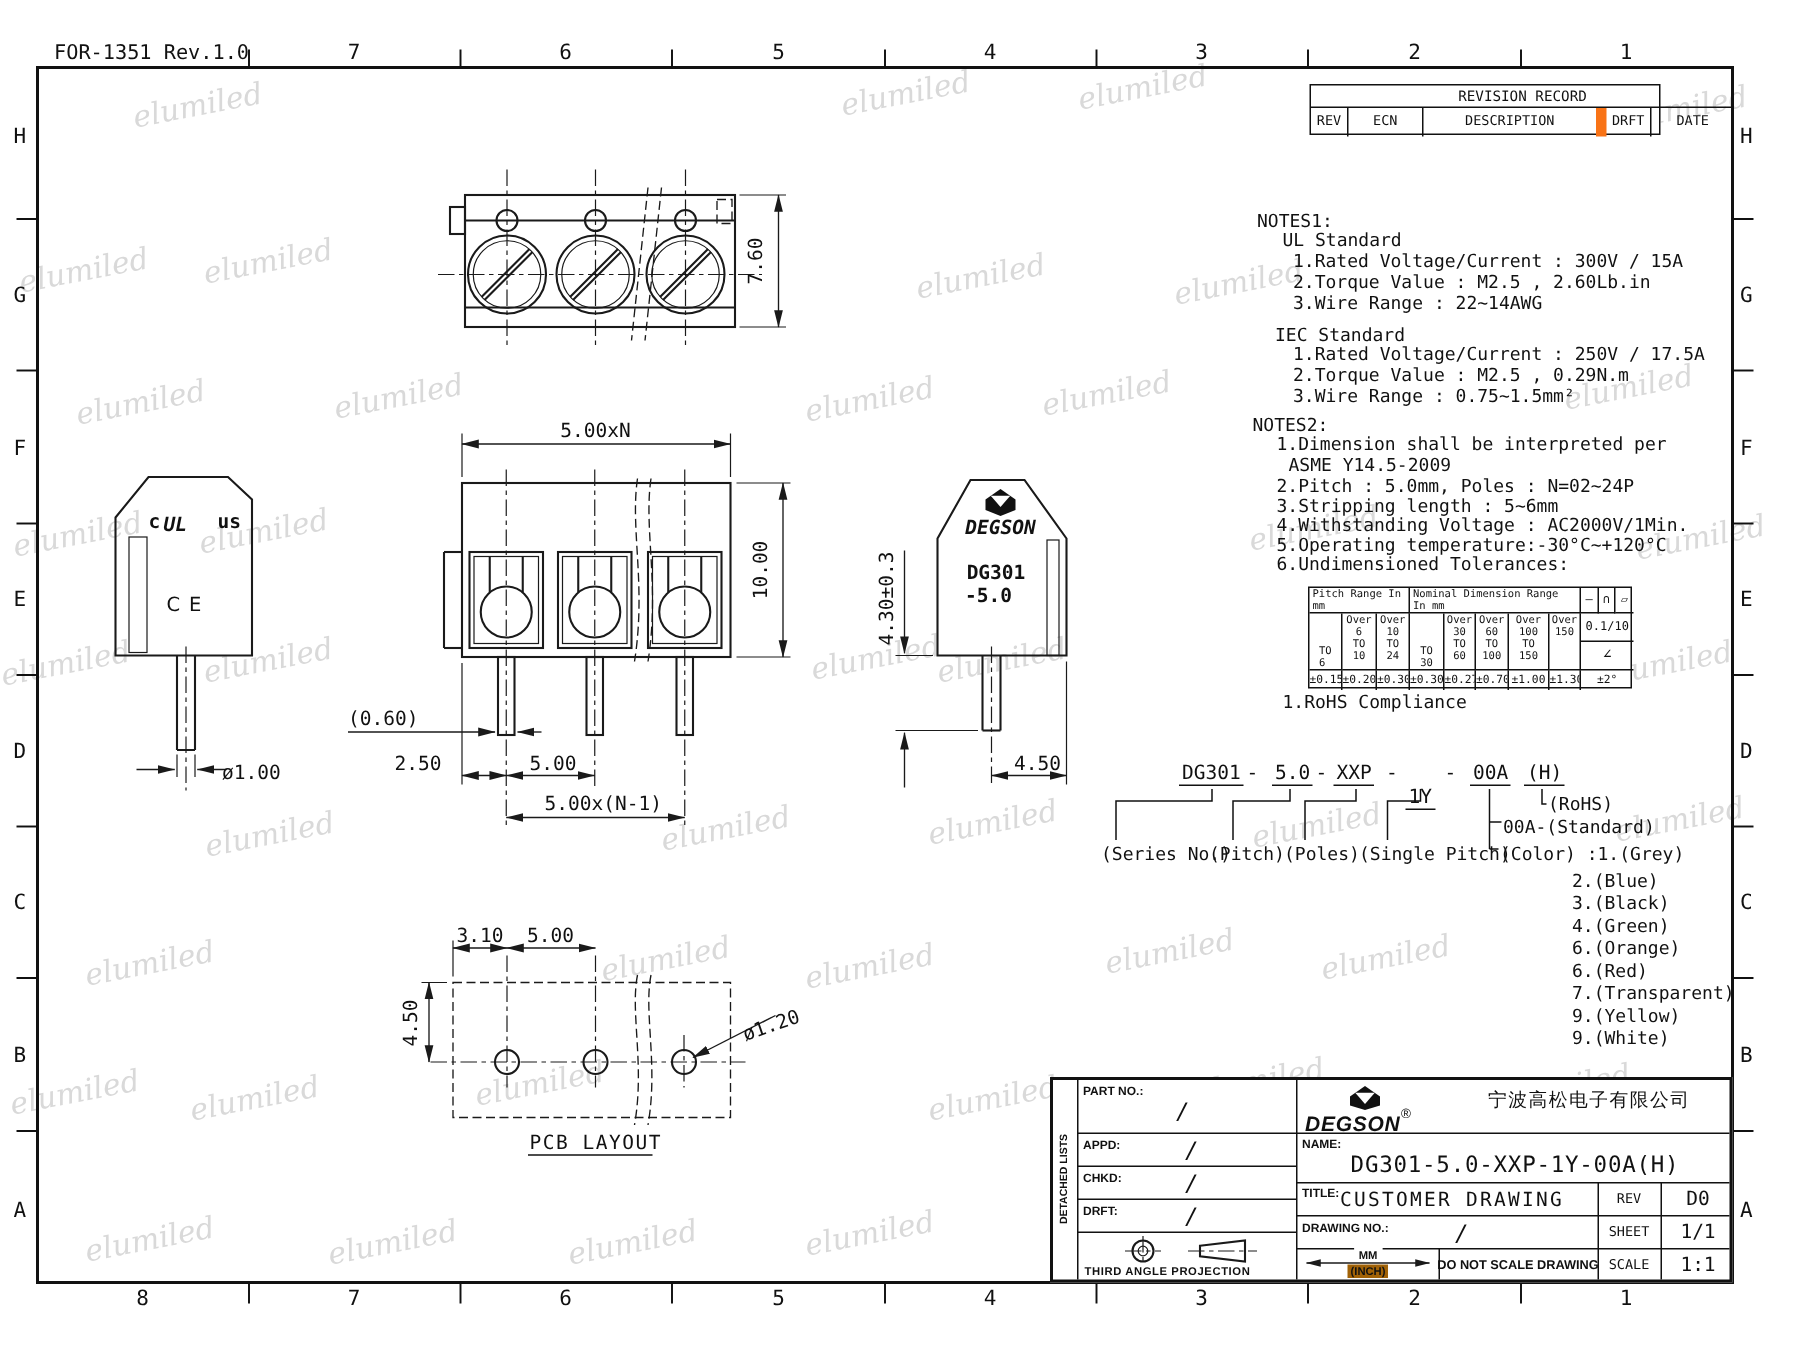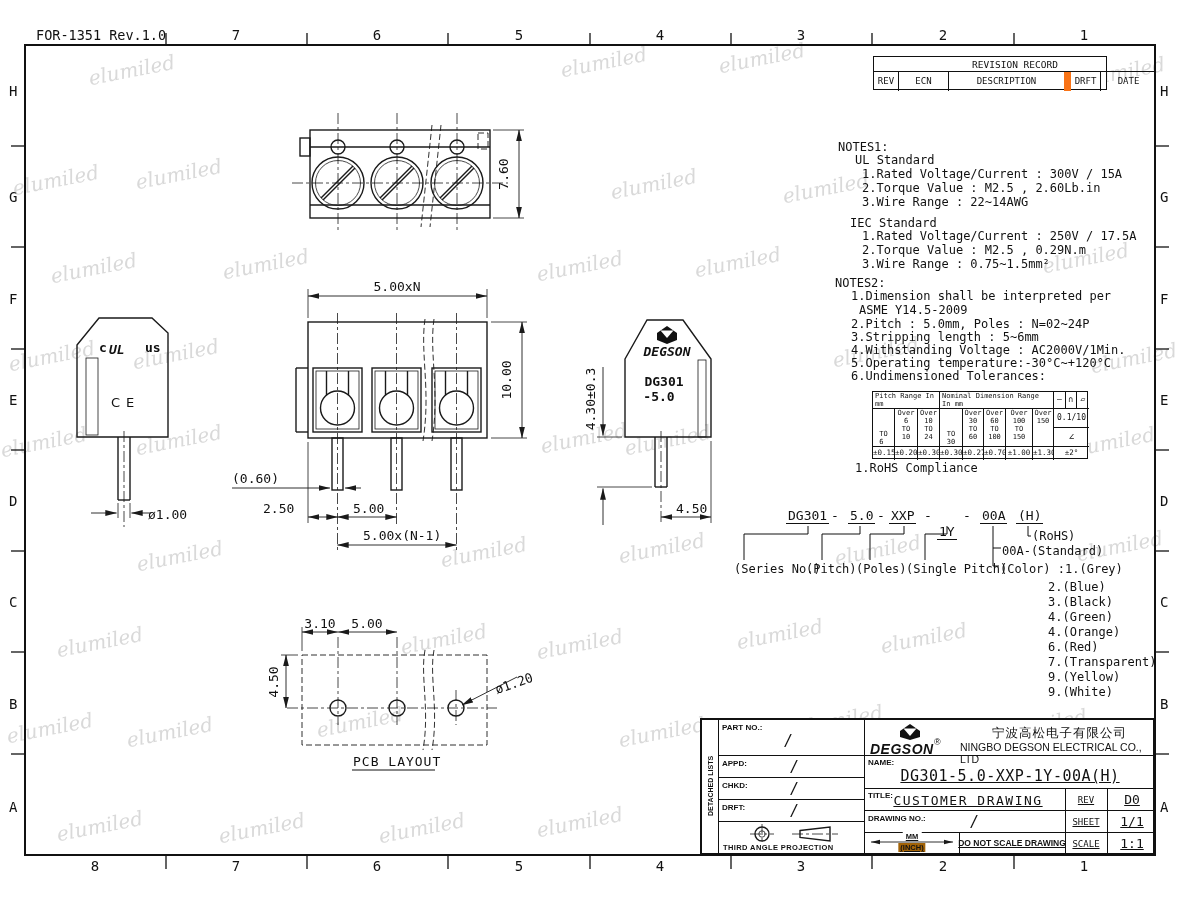--- a/index.html
+++ b/index.html
@@ -17,21 +17,21 @@
   svg .dim{stroke:#1a1a1a;stroke-width:.9;fill:none;}
   svg .cl{stroke:#1a1a1a;stroke-width:.8;fill:none;stroke-dasharray:11 3 3 3;}
   svg .dash{stroke:#1a1a1a;stroke-width:.9;fill:none;stroke-dasharray:6 3;}
   svg text{font-family:"DejaVu Sans Mono",monospace;font-size:13px;fill:#111;stroke:none;}
   .tbl{position:absolute;box-sizing:border-box;border:1.5px solid #111;background:#fff;}
   .cell{position:absolute;box-sizing:border-box;overflow:hidden;}
   .vl{position:absolute;width:1px;background:#111;}
   .hl{position:absolute;height:1px;background:#111;}
   .lbl{position:absolute;font:bold 8px "Liberation Sans",sans-serif;color:#111;white-space:nowrap;}
   .slash{position:absolute;font:italic 15px "DejaVu Sans Mono",monospace;color:#111;}
-  .ctr{transform:translate(-50%,0);text-decoration:underline;}
+  .ctr{transform:translate(-50%,0);}
   .pn-token{position:absolute;font:13px "DejaVu Sans Mono",monospace;border-bottom:1.3px solid #111;
             padding:0 2px;white-space:nowrap;}
   .pn-sep{position:absolute;font:13px "DejaVu Sans Mono",monospace;}
   .pn-lbl{position:absolute;font:12px "DejaVu Sans Mono",monospace;white-space:nowrap;}
   .tol{font:7px/1.15 "DejaVu Sans Mono",monospace;white-space:pre-line;}
 </style>
 </head>
 <body>
 
 <div class="page">
@@ -423,21 +423,21 @@
     <span class="pn-lbl" style="left:14px;top:64px">(Series No.)</span>
     <span class="pn-lbl" style="left:86px;top:64px">(Pitch)</span>
     <span class="pn-lbl" style="left:136px;top:64px">(Poles)</span>
     <span class="pn-lbl" style="left:186px;top:64px">(Single Pitch)</span>
     <span class="pn-lbl" style="left:312px;top:31px">(RoHS)</span>
     <span class="pn-lbl" style="left:282px;top:46px">00A-(Standard)</span>
     <span class="pn-lbl" style="left:280px;top:64px">(Color) :1.(Grey)</span>
     <span class="pn-lbl" style="left:328px;top:82px">2.(Blue)</span>
     <span class="pn-lbl" style="left:328px;top:97px">3.(Black)</span>
     <span class="pn-lbl" style="left:328px;top:112px">4.(Green)</span>
-    <span class="pn-lbl" style="left:328px;top:127px">4.(Orange)</span>
+    <span class="pn-lbl" style="left:328px;top:127px">6.(Orange)</span>
     <span class="pn-lbl" style="left:328px;top:142px">6.(Red)</span>
     <span class="pn-lbl" style="left:328px;top:157px">7.(Transparent)</span>
     <span class="pn-lbl" style="left:328px;top:172px">9.(Yellow)</span>
     <span class="pn-lbl" style="left:328px;top:187px">9.(White)</span>
   </div>
 
   <div class="abs" style="left:700px;top:718px;width:455px;height:137px;box-sizing:border-box;border:2px solid #111;background:#fff">
     <div class="vl" style="left:16px;top:0;height:133px"></div>
     <div class="vl" style="left:162px;top:0;height:133px"></div>
     <div class="vl" style="left:363px;top:68px;height:65px"></div>
@@ -469,21 +469,20 @@
       <line class="cl" x1="70" y1="10" x2="116" y2="10"></line>
     </svg>
     <span class="abs" style="left:21px;top:123px;font:bold 7.5px 'Liberation Sans',sans-serif;letter-spacing:.4px;white-space:nowrap">THIRD ANGLE PROJECTION</span>
     <svg class="abs" style="left:196px;top:3px" width="24" height="18" viewBox="0 0 24 18">
       <path d="M12,1 L22,8 L22,14 L12,17 L2,14 L2,8 Z" fill="#111"></path>
       <path d="M5.5,5.5 L18.5,5.5 L12,13 Z" fill="#fff"></path>
     </svg>
     <span class="abs" style="left:168px;top:21px;font:bold italic 14px 'Liberation Sans',sans-serif;letter-spacing:.5px">DEGSON</span>
     <span class="abs" style="left:232px;top:17px;font:9px 'Liberation Sans',sans-serif">®</span>
     <span class="abs" style="left:290px;top:5px;font:12.5px 'DejaVu Sans',sans-serif;letter-spacing:1px">宁波高松电子有限公司</span>
-    <span class="abs" style="left:258px;top:21px;font:10.5px 'Liberation Sans',sans-serif">NINGBO DEGSON ELECTRICAL CO., LTD</span>
     <span class="lbl" style="left:166px;top:38px">NAME:</span>
     <span class="abs ctr" style="left:308px;top:47px;font:15px 'DejaVu Sans Mono',monospace;letter-spacing:.5px;white-space:nowrap">DG301-5.0-XXP-1Y-00A(H)</span>
     <span class="lbl" style="left:166px;top:71px">TITLE:</span>
     <span class="abs ctr" style="left:266px;top:73px;font:13px 'DejaVu Sans Mono',monospace;letter-spacing:1.5px;white-space:nowrap">CUSTOMER DRAWING</span>
     <span class="abs ctr" style="left:384px;top:75px;font:9px 'DejaVu Sans Mono',monospace">REV</span>
     <span class="abs ctr" style="left:430px;top:72px;font:13px 'DejaVu Sans Mono',monospace">D0</span>
     <span class="lbl" style="left:166px;top:94px">DRAWING NO.:</span>
     <span class="slash" style="left:268px;top:93px">/</span>
     <span class="abs ctr" style="left:384px;top:97px;font:9px 'DejaVu Sans Mono',monospace">SHEET</span>
     <span class="abs ctr" style="left:430px;top:94px;font:13px 'DejaVu Sans Mono',monospace">1/1</span>

